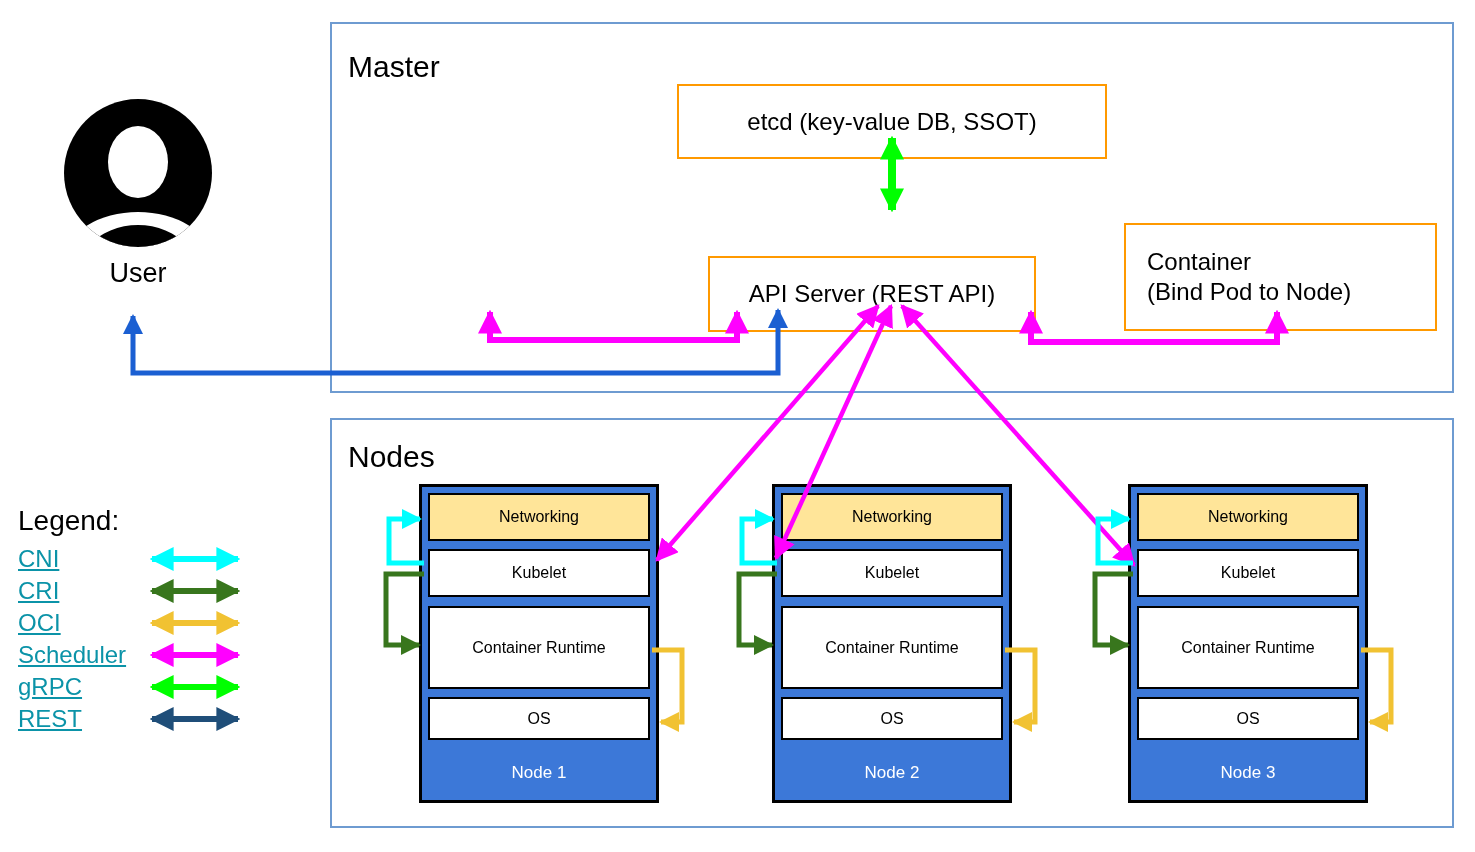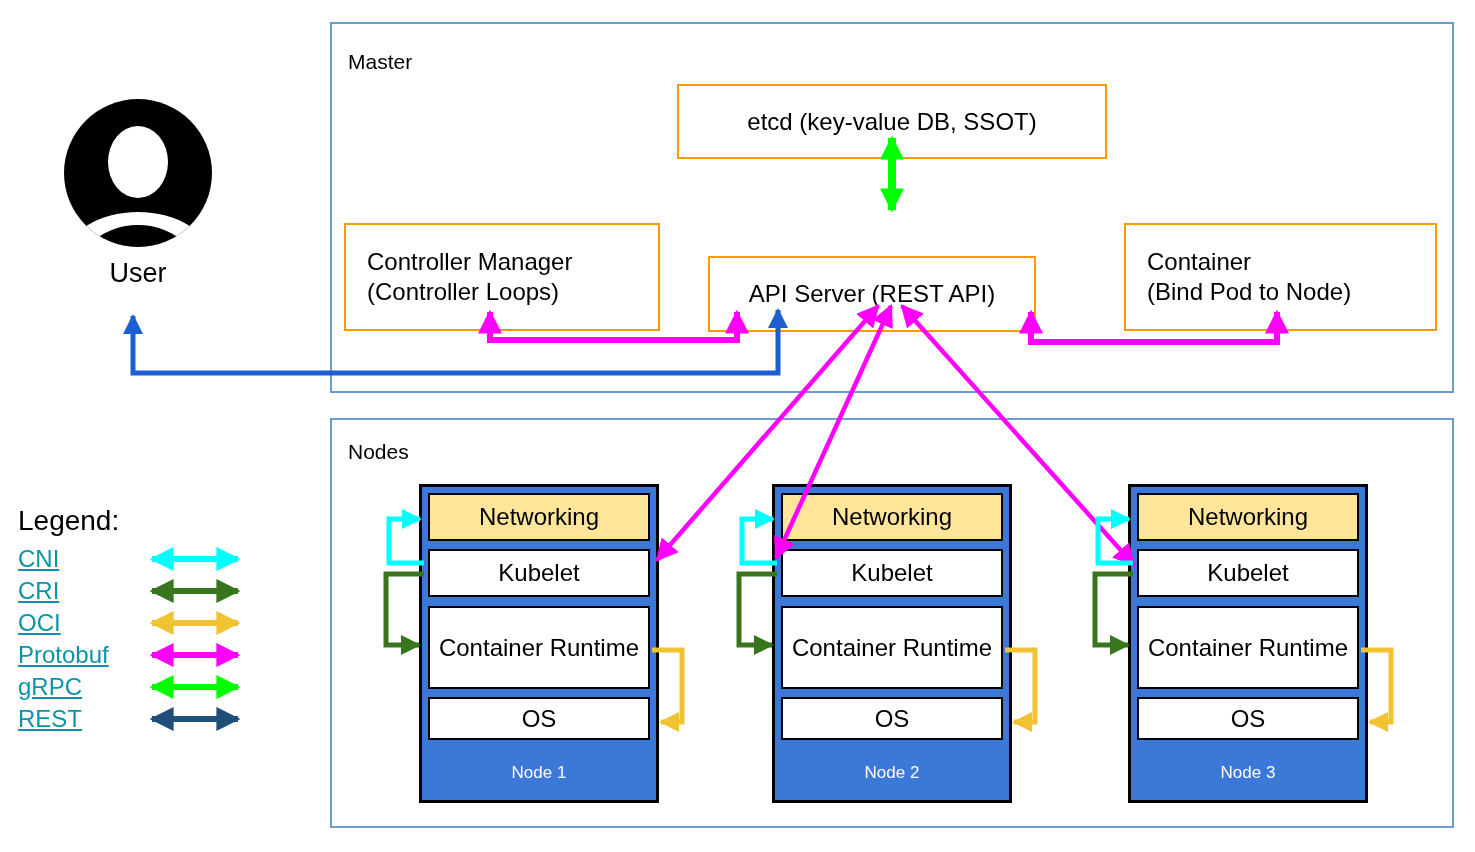--- a/index.html
+++ b/index.html
@@ -7,21 +7,21 @@
     position:relative;width:1475px;height:852px;background:#ffffff;
     font-family:"Liberation Sans", sans-serif;color:#000;overflow:hidden;
   }
   
   .section-box{
     position:absolute;border:2px solid #6e9bd1;background:transparent;box-sizing:border-box;
   }
   .master-box{left:330px;top:22px;width:1124px;height:371px;}
   .nodes-box{left:330px;top:418px;width:1124px;height:410px;}
   .section-title{
-    position:absolute;font-size:21px;color:#000;
+    position:absolute;font-size:30px;color:#000;
   }
   .master-title{left:348px;top:50px;}
   .nodes-title{left:348px;top:440px;}
 
   
   .obox{
     position:absolute;border:2px solid #ff9900;background:#fff;box-sizing:border-box;
     font-size:24px;line-height:30px;display:flex;flex-direction:column;justify-content:center;margin-top:33px;
   }
   .obox.center{align-items:center;text-align:center;}
@@ -36,21 +36,21 @@
   .user-label{position:absolute;left:64px;top:258px;width:148px;text-align:center;font-size:27px;}
 
   
   .node{
     position:absolute;top:484px;width:240px;height:319px;background:#3c78d8;
     border:3px solid #000;box-sizing:border-box;
   }
   .nlayer{
     position:absolute;left:6px;right:6px;border:2px solid #000;background:#fff;
     box-sizing:border-box;display:flex;align-items:center;justify-content:center;
-    text-align:center;font-size:24px;line-height:28px;color:#000;
+    text-align:center;font-size:16px;line-height:28px;color:#000;
   }
   .lay-networking{top:6px;height:48px;background:#ffe599;}
   .lay-kubelet{top:62px;height:48px;}
   .lay-runtime{top:119px;height:83px;}
   .lay-os{top:210px;height:43px;}
   .node-label{
     position:absolute;left:0;right:0;top:266px;height:40px;display:flex;align-items:center;
     justify-content:center;color:#fff;font-size:17px;
   }
 
@@ -69,24 +69,20 @@
 
 <div class="canvas">
 
   <div class="section-box master-box"></div>
   <div class="section-title master-title">Master</div>
 
   <div class="obox center etcd-box">
     <span>etcd (key-value DB, SSOT)</span>
   </div>
 
-  <div class="obox leftpad cm-box">
-    <span>Controller Manager</span>
-    <span>(Controller Loops)</span>
-  </div>
 
   <div class="obox center api-box">
     <span>API Server (REST API)</span>
   </div>
 
   <div class="obox leftpad sched-box">
     <span>Container</span>
     <span>(Bind Pod to Node)</span>
   </div>
 
@@ -161,21 +157,21 @@
     <div class="legend-row" style="top:38px">
         <span class="legend-link">CNI</span>
       </div>
     <div class="legend-row" style="top:70px">
         <span class="legend-link">CRI</span>
       </div>
     <div class="legend-row" style="top:102px">
         <span class="legend-link">OCI</span>
       </div>
     <div class="legend-row" style="top:134px">
-        <span class="legend-link">Protobuf</span>
+        <span class="legend-link">Scheduler</span>
       </div>
     <div class="legend-row" style="top:166px">
         <span class="legend-link">gRPC</span>
       </div>
     <div class="legend-row" style="top:198px">
         <span class="legend-link">REST</span>
       </div>
   </div>
 
   <svg class="arrow-layer" viewBox="0 0 1475 852">

